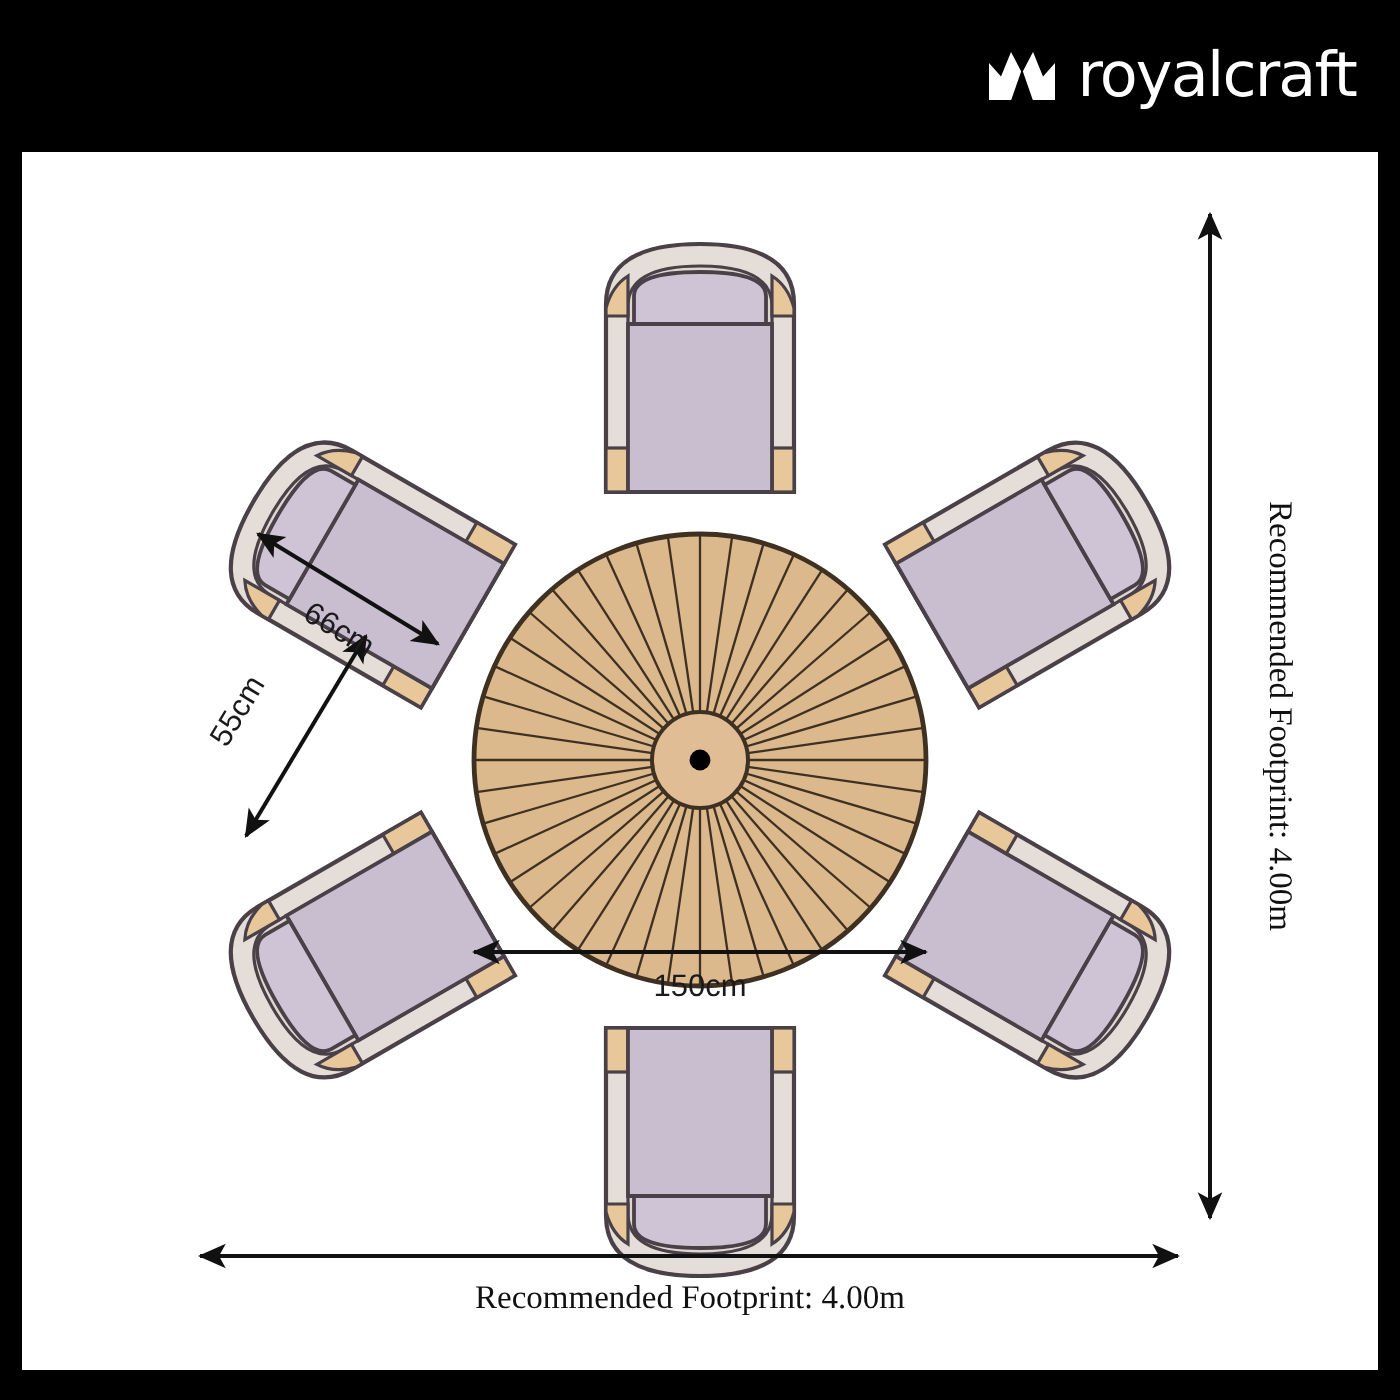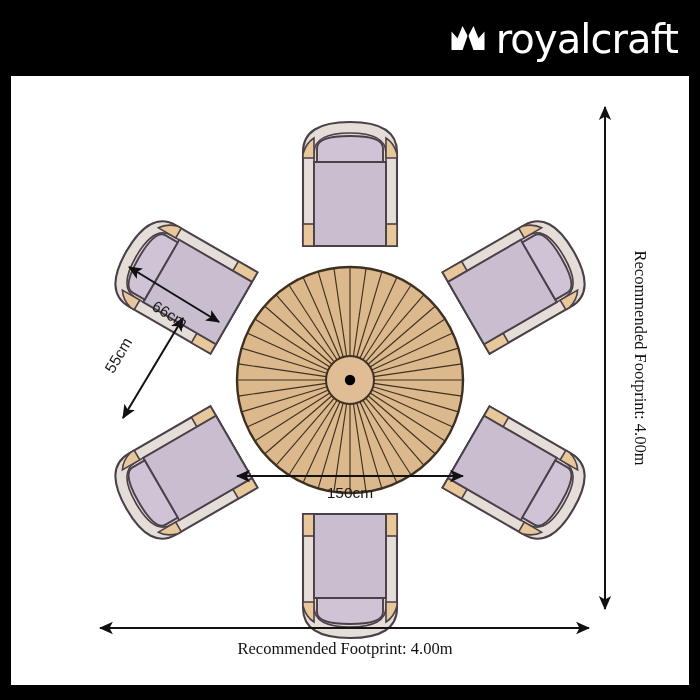--- a/index.html
+++ b/index.html
@@ -12,21 +12,21 @@
 
   
   .logo-bar{
     position:absolute;left:0;top:0;width:700px;height:75px;
     background:#000;display:flex;align-items:center;
     justify-content:flex-end;padding-right:22px;box-sizing:border-box;
   }
   .logo-wrap{display:flex;align-items:center;gap:11px;}
   .logo-mark{width:34px;height:26px;display:block;}
   .logo-text{
-    color:#fff;font-size:40px;letter-spacing:-0.9px;
+    color:#fff;font-size:31px;letter-spacing:-0.9px;
     font-family:"DejaVu Sans",sans-serif;font-weight:400;
     line-height:1;position:relative;top:1px;
   }
 
   
   .canvas{
     position:absolute;left:11px;top:76px;
     width:678px;height:609px;background:#fff;
   }
   .canvas svg{display:block;}

